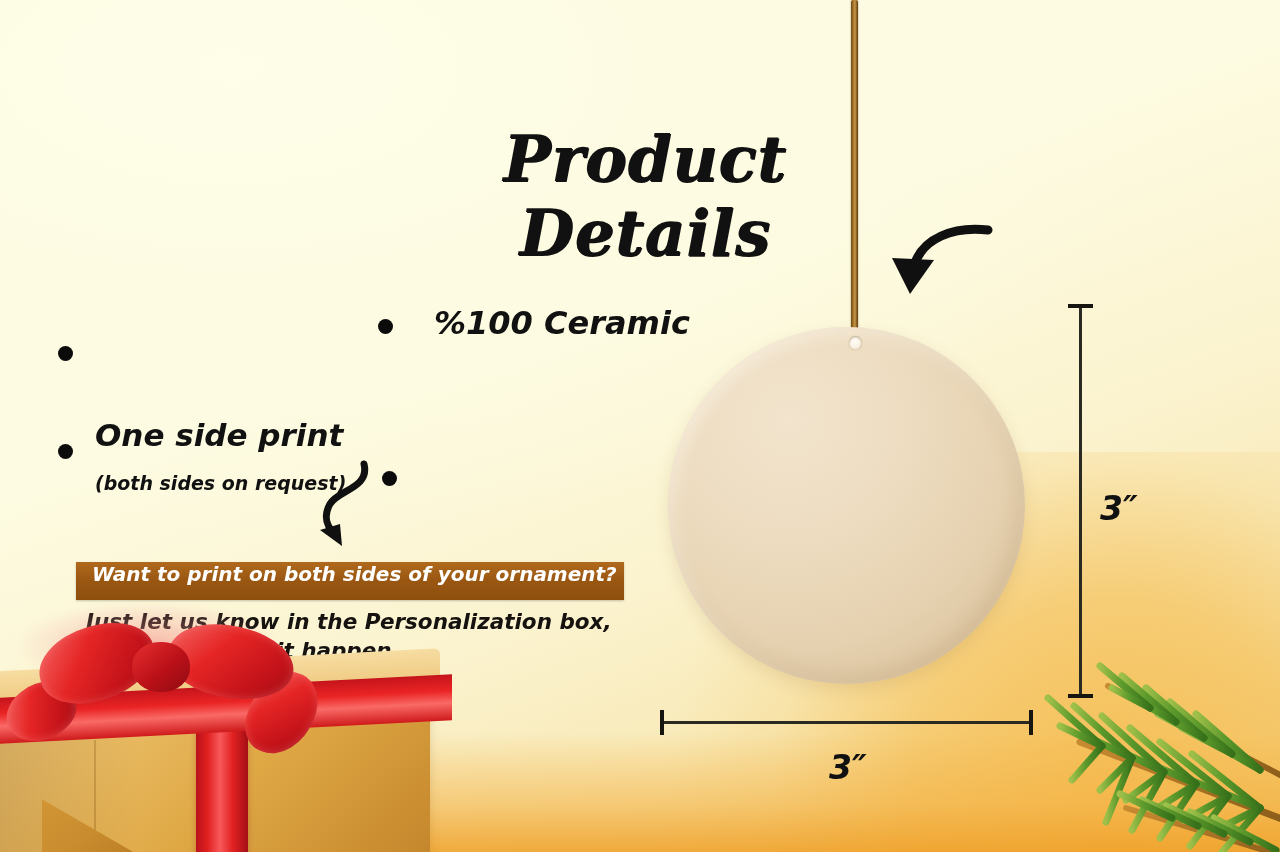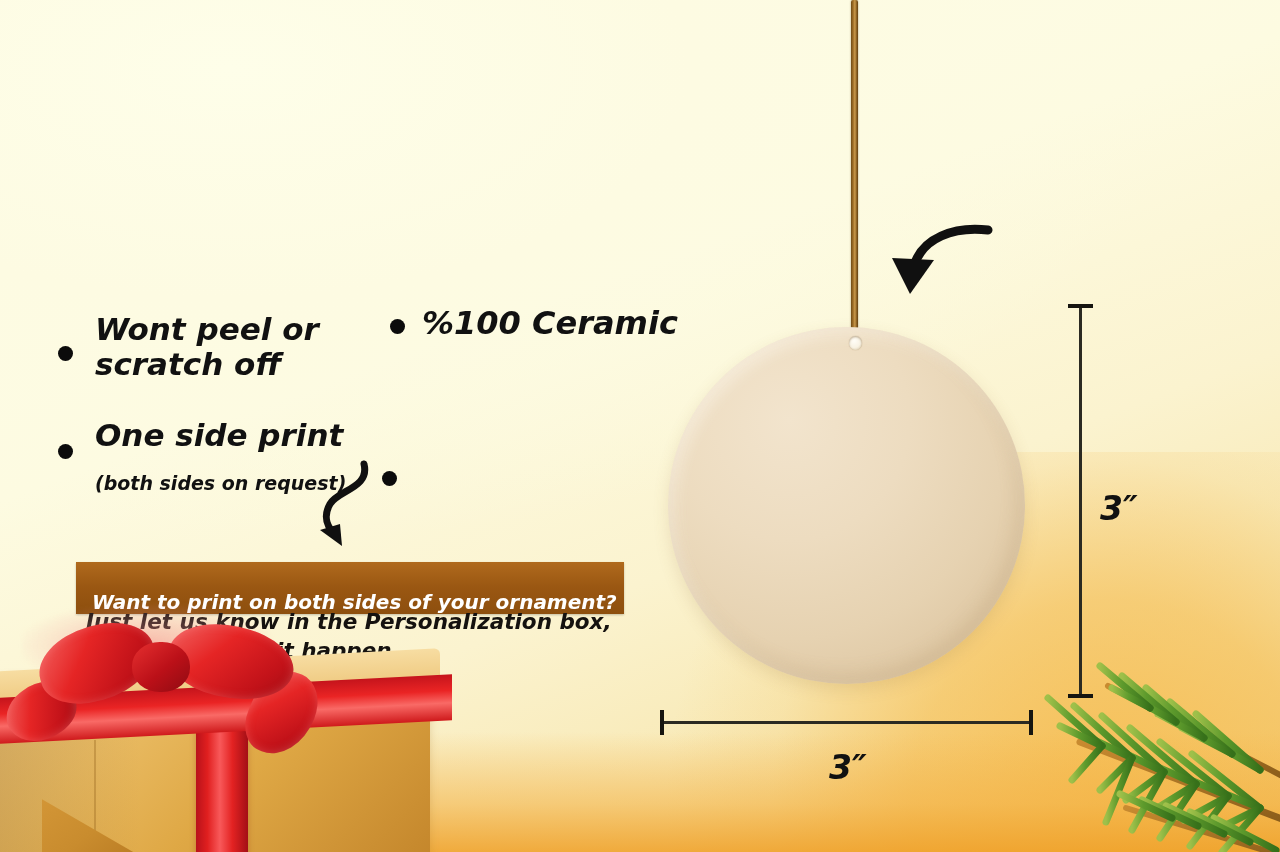--- a/index.html
+++ b/index.html
@@ -79,23 +79,23 @@
     font-style: italic;
     margin-top: 19px;
     color: #111;
   }
 
   
   .banner {
     position: absolute;
     left: 76px; top: 562px;
     width: 548px;
-    height: 52px;
+    height: 38px;
     display: flex;
-    align-items: flex-end;
+    align-items: flex-start;
     background: linear-gradient(to bottom, #b06a1d 0%, #9a5712 48%, #8d4f0e 100%);
     box-shadow: 0 1px 2px rgba(0,0,0,0.22);
   }
   .banner-text {
     padding-left: 16px;
     color: #ffffff;
     font-family: "DejaVu Sans", sans-serif;
     font-style: italic;
     font-weight: 700;
     font-size: 20px;
@@ -289,36 +289,35 @@
   .arrow-svg { position: absolute; pointer-events: none; }
 </style>
 </head>
 <body>
 
 <div id="stage">
 
   <div class="glow-br"></div>
   <div class="glow-bottomstrip"></div>
 
+  <div class="title">Product Details</div>
 
   <div class="bullet-row col-left" style="left:58px; top:312px;">
     <div class="dot" style="margin-top:34px; margin-right:22px;"></div>
-    <div class="bullet-text">Wont peel or
-scratch off</div>
   </div>
 
   <div class="bullet-row col-left" style="left:58px; top:418px;">
     <div class="dot" style="margin-top:26px; margin-right:22px;"></div>
     <div>
       <div class="bullet-text">One side print</div>
       <span class="sub-note">(both sides on request)</span>
     </div>
   </div>
 
-  <div class="bullet-row col-right" style="left:390px; top:306px;">
+  <div class="bullet-row col-right" style="left:378px; top:306px;gap:24px;">
     <div class="dot" style="margin-top:13px; margin-right:17px;"></div>
     <div class="bullet-text">%100 Ceramic</div>
   </div>
 
 
   <div class="bullet-row col-right" style="left:382px; top:458px;">
     <div class="dot" style="margin-top:13px; margin-right:17px;"></div>
   </div>
 
   <svg class="arrow-svg" style="left:286px; top:458px;" width="110" height="100" viewBox="0 0 110 100">

